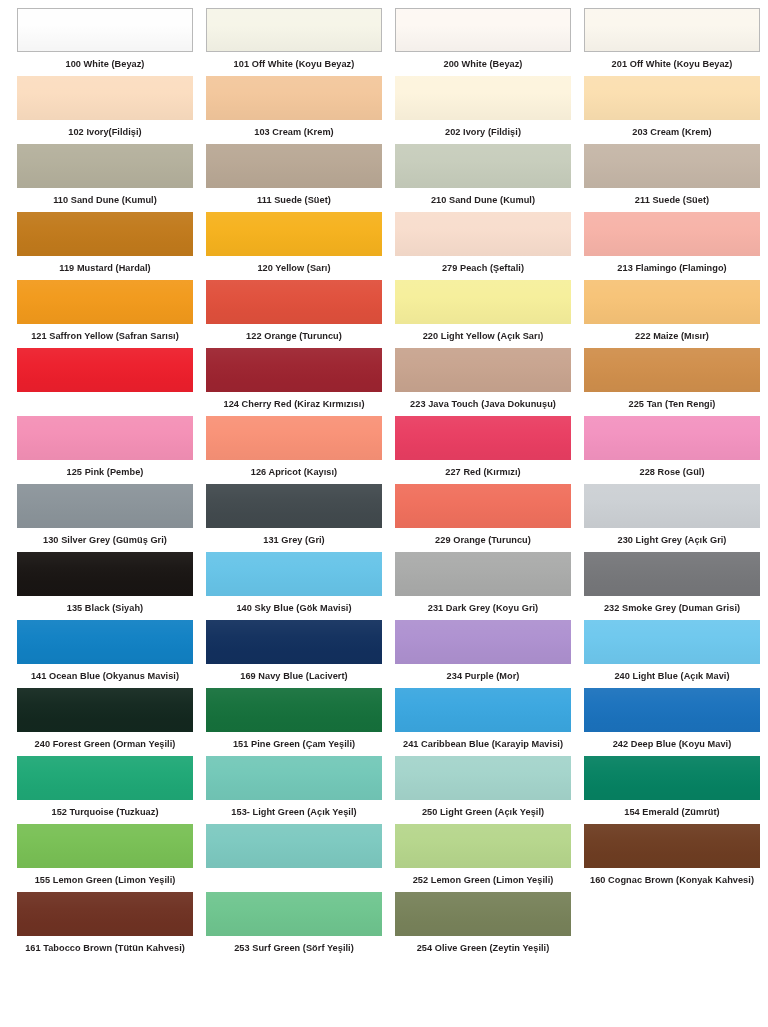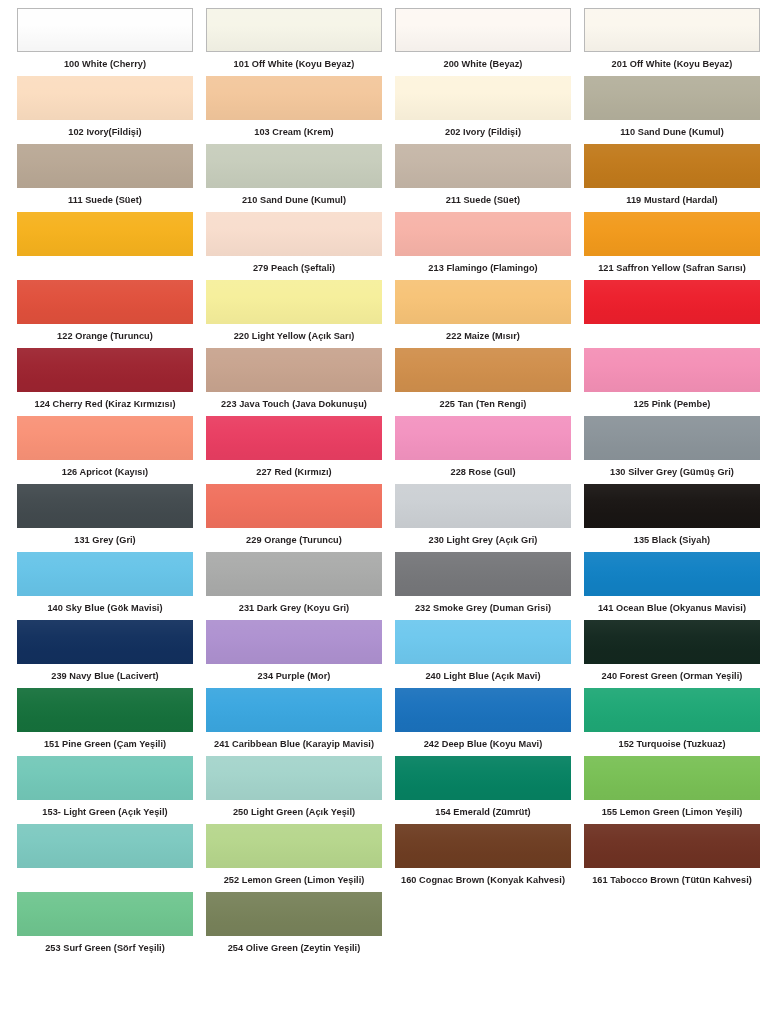--- a/index.html
+++ b/index.html
@@ -81,21 +81,21 @@
     font-weight: 600;
   }
 </style>
 </head>
 <body>
 
 <div id="swatch-sheet">
   <div class="swatch-grid">
       <div class="swatch-cell">
         <div class="swatch-chip bordered" style="background-color: rgb(254, 254, 254);"></div>
-        <div class="swatch-label">100 White (Cherry)</div>
+        <div class="swatch-label">100 White (Beyaz)</div>
       </div>
       <div class="swatch-cell">
         <div class="swatch-chip bordered" style="background-color: rgb(246, 245, 232);"></div>
         <div class="swatch-label">101 Off White (Koyu Beyaz)</div>
       </div>
       <div class="swatch-cell">
         <div class="swatch-chip bordered" style="background-color: rgb(253, 248, 243);"></div>
         <div class="swatch-label">200 White  (Beyaz)</div>
       </div>
       <div class="swatch-cell">
@@ -108,20 +108,24 @@
       </div>
       <div class="swatch-cell">
         <div class="swatch-chip" style="background-color: rgb(243, 199, 156);"></div>
         <div class="swatch-label">103 Cream (Krem)</div>
       </div>
       <div class="swatch-cell">
         <div class="swatch-chip" style="background-color: rgb(253, 244, 221);"></div>
         <div class="swatch-label">202  Ivory (Fildişi)</div>
       </div>
       <div class="swatch-cell">
+        <div class="swatch-chip" style="background-color: rgb(251, 223, 176);"></div>
+        <div class="swatch-label">203 Cream (Krem)</div>
+      </div>
+      <div class="swatch-cell">
         <div class="swatch-chip" style="background-color: rgb(180, 176, 156);"></div>
         <div class="swatch-label">110 Sand Dune  (Kumul)</div>
       </div>
       <div class="swatch-cell">
         <div class="swatch-chip" style="background-color: rgb(185, 168, 149);"></div>
         <div class="swatch-label">111 Suede (Süet)</div>
       </div>
       <div class="swatch-cell">
         <div class="swatch-chip" style="background-color: rgb(199, 205, 188);"></div>
         <div class="swatch-label">210 Sand Dune  (Kumul)</div>
@@ -129,20 +133,21 @@
       <div class="swatch-cell">
         <div class="swatch-chip" style="background-color: rgb(197, 182, 167);"></div>
         <div class="swatch-label">211 Suede (Süet)</div>
       </div>
       <div class="swatch-cell">
         <div class="swatch-chip" style="background-color: rgb(193, 122, 28);"></div>
         <div class="swatch-label">119 Mustard (Hardal)</div>
       </div>
       <div class="swatch-cell">
         <div class="swatch-chip" style="background-color: rgb(246, 178, 30);"></div>
+        <div class="swatch-label">120 Yellow (Sarı)</div>
       </div>
       <div class="swatch-cell">
         <div class="swatch-chip" style="background-color: rgb(248, 221, 205);"></div>
         <div class="swatch-label">279 Peach (Şeftali)</div>
       </div>
       <div class="swatch-cell">
         <div class="swatch-chip" style="background-color: rgb(247, 179, 168);"></div>
         <div class="swatch-label">213 Flamingo (Flamingo)</div>
       </div>
       <div class="swatch-cell">
@@ -223,21 +228,21 @@
       <div class="swatch-cell">
         <div class="swatch-chip" style="background-color: rgb(118, 119, 122);"></div>
         <div class="swatch-label">232 Smoke Grey (Duman Grisi)</div>
       </div>
       <div class="swatch-cell">
         <div class="swatch-chip" style="background-color: rgb(17, 129, 196);"></div>
         <div class="swatch-label">141 Ocean Blue (Okyanus Mavisi)</div>
       </div>
       <div class="swatch-cell">
         <div class="swatch-chip" style="background-color: rgb(18, 48, 94);"></div>
-        <div class="swatch-label">239 Navy Blue (Lacivert)</div>
+        <div class="swatch-label">169 Navy Blue (Lacivert)</div>
       </div>
       <div class="swatch-cell">
         <div class="swatch-chip" style="background-color: rgb(174, 145, 208);"></div>
         <div class="swatch-label">234 Purple (Mor)</div>
       </div>
       <div class="swatch-cell">
         <div class="swatch-chip" style="background-color: rgb(110, 200, 238);"></div>
         <div class="swatch-label">240 Light Blue (Açık Mavi)</div>
       </div>
       <div class="swatch-cell">

